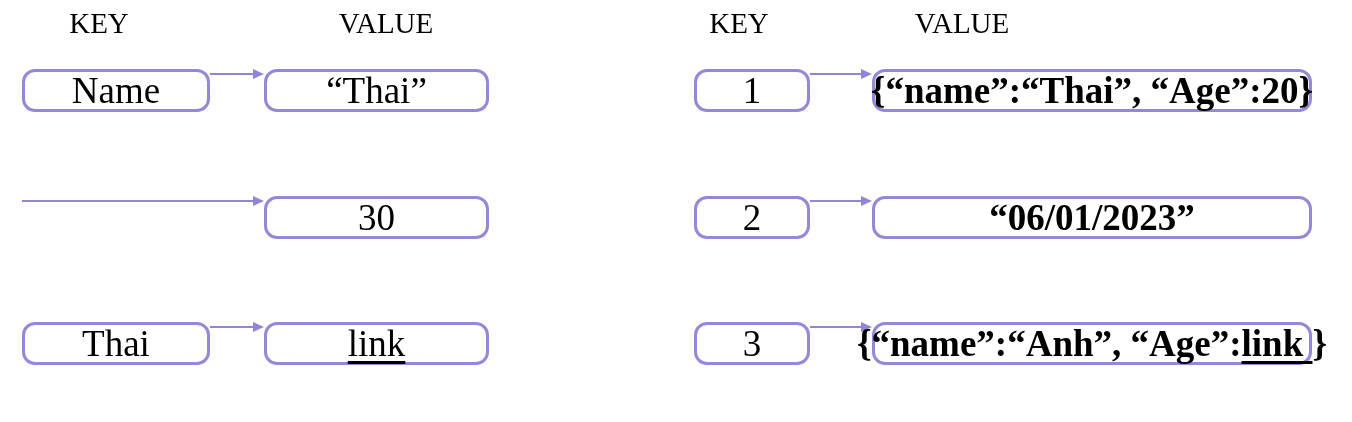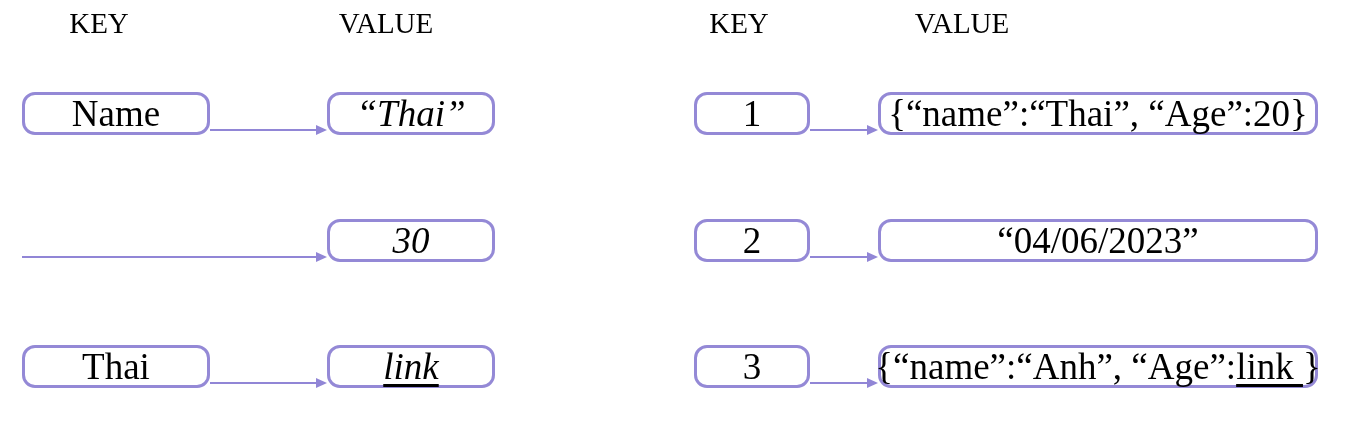--- a/index.html
+++ b/index.html
@@ -34,42 +34,42 @@
   }
   .group-left  .hdr-key   { left: 0;    width: 154px; }
   .group-left  .hdr-value { left: 239px; width: 250px; }
   .group-right .hdr-key   { left: 0;    width: 90px;  }
   .group-right .hdr-value { left: 143px; width: 250px; }
 
   .rows { position: absolute; inset: 0; }
   .row {
     position: absolute;
     left: 0;
-    right: 10px;
+    right: 16px;
     height: 66px;
     display: flex;
-    align-items: flex-end;
+    align-items: flex-start;
   }
   .row:nth-child(1) { top: 61px; }
   .row:nth-child(2) { top: 188px; }
   .row:nth-child(3) { top: 314px; }
 
   .box {
     box-sizing: border-box;
     border: 3px solid var(--accent, #9489d6);
     border-radius: 13px;
     background: #ffffff;
     display: flex;
     align-items: center;
     justify-content: center;
   }
   .group-left  .key-box   { width: 188px; }
-  .group-left  .value-box { width: 168px; font-style: italic; }
+  .group-left  .value-box { width: 225px; }
   .group-right .key-box   { width: 116px; }
-  .group-right .value-box { width: 440px; }
+  .group-right .value-box { width: 440px; font-weight: bold; }
 
   .arrow {
     flex: 1;
     display: flex;
     align-items: center;
     min-width: 0;
   }
   .arrow-line {
     flex: 1;
     height: 0;
@@ -161,21 +161,21 @@
 
   <div class="row">
     <div class="box key-box">
       <span class="box-label key-label">2</span>
     </div>
     <div class="arrow">
       <span class="arrow-line"></span>
       <span class="arrow-head"></span>
     </div>
     <div class="box value-box">
-      <span class="box-label value-label"><span>“04/06/2023”</span></span>
+      <span class="box-label value-label"><span>“06/01/2023”</span></span>
     </div>
   </div>
 
   <div class="row">
     <div class="box key-box">
       <span class="box-label key-label">3</span>
     </div>
     <div class="arrow">
       <span class="arrow-line"></span>
       <span class="arrow-head"></span>

